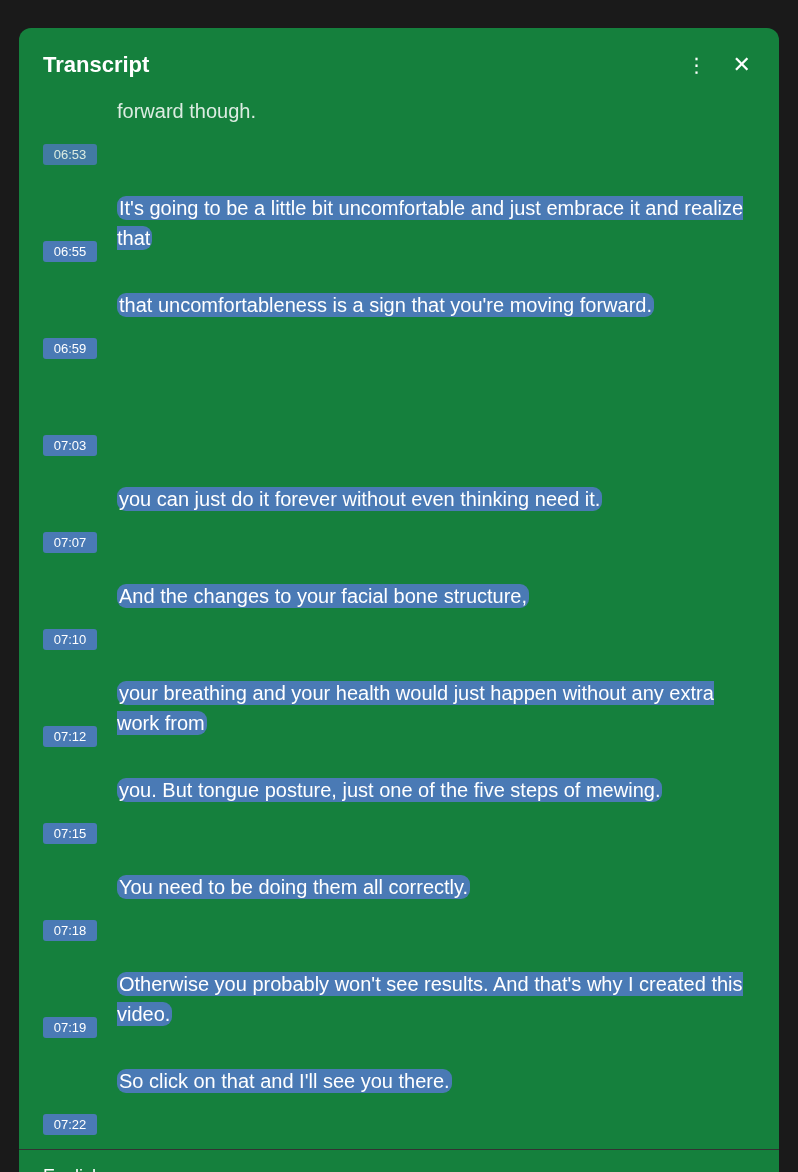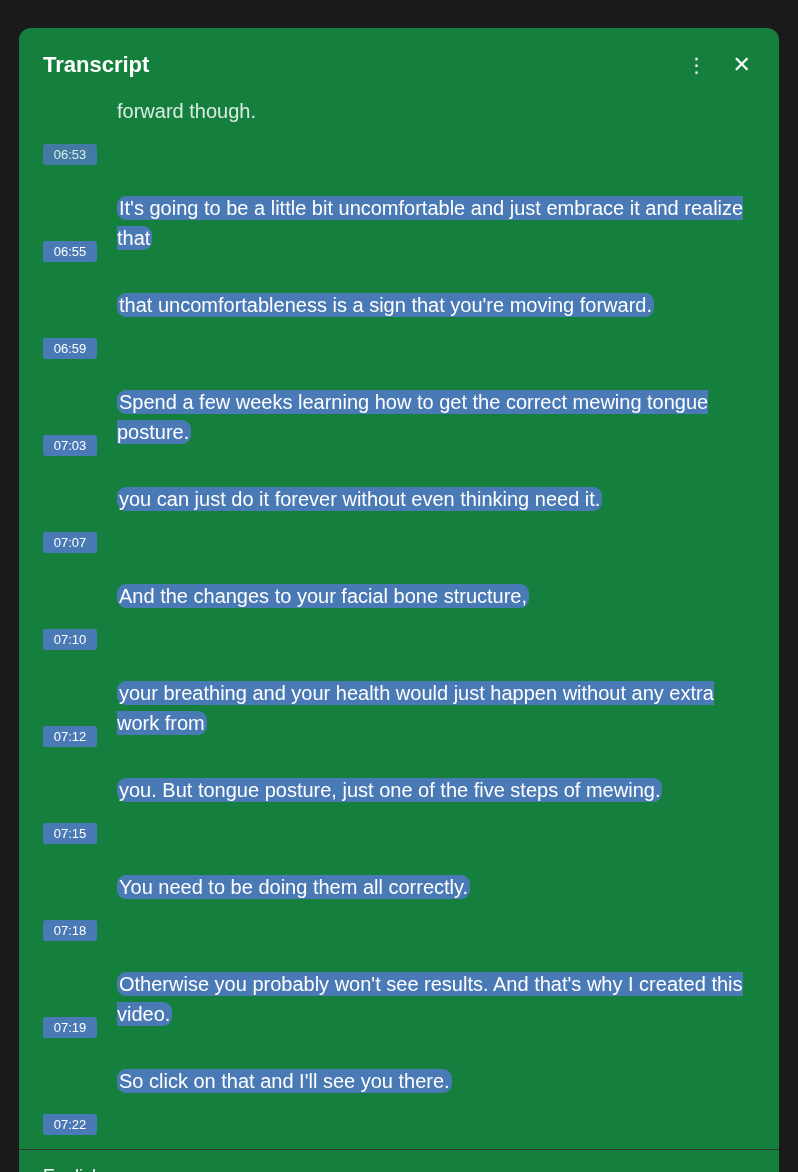--- a/index.html
+++ b/index.html
@@ -166,21 +166,20 @@
       <div class="transcript-entry">
         <span class="timestamp">06:55</span>
         <div class="transcript-text"><span class="highlight">It's going to be a little bit uncomfortable and just embrace it and realize that</span></div>
       </div>
       <div class="transcript-entry">
         <span class="timestamp">06:59</span>
         <div class="transcript-text"><span class="highlight">that uncomfortableness is a sign that you're moving forward.</span></div>
       </div>
       <div class="transcript-entry">
         <span class="timestamp">07:03</span>
-        <div class="transcript-text"><span class="highlight">Spend a few weeks learning how to get the correct mewing tongue posture.</span></div>
       </div>
       <div class="transcript-entry">
         <span class="timestamp">07:07</span>
         <div class="transcript-text"><span class="highlight">you can just do it forever without even thinking need it.</span></div>
       </div>
       <div class="transcript-entry">
         <span class="timestamp">07:10</span>
         <div class="transcript-text"><span class="highlight">And the changes to your facial bone structure,</span></div>
       </div>
       <div class="transcript-entry">

